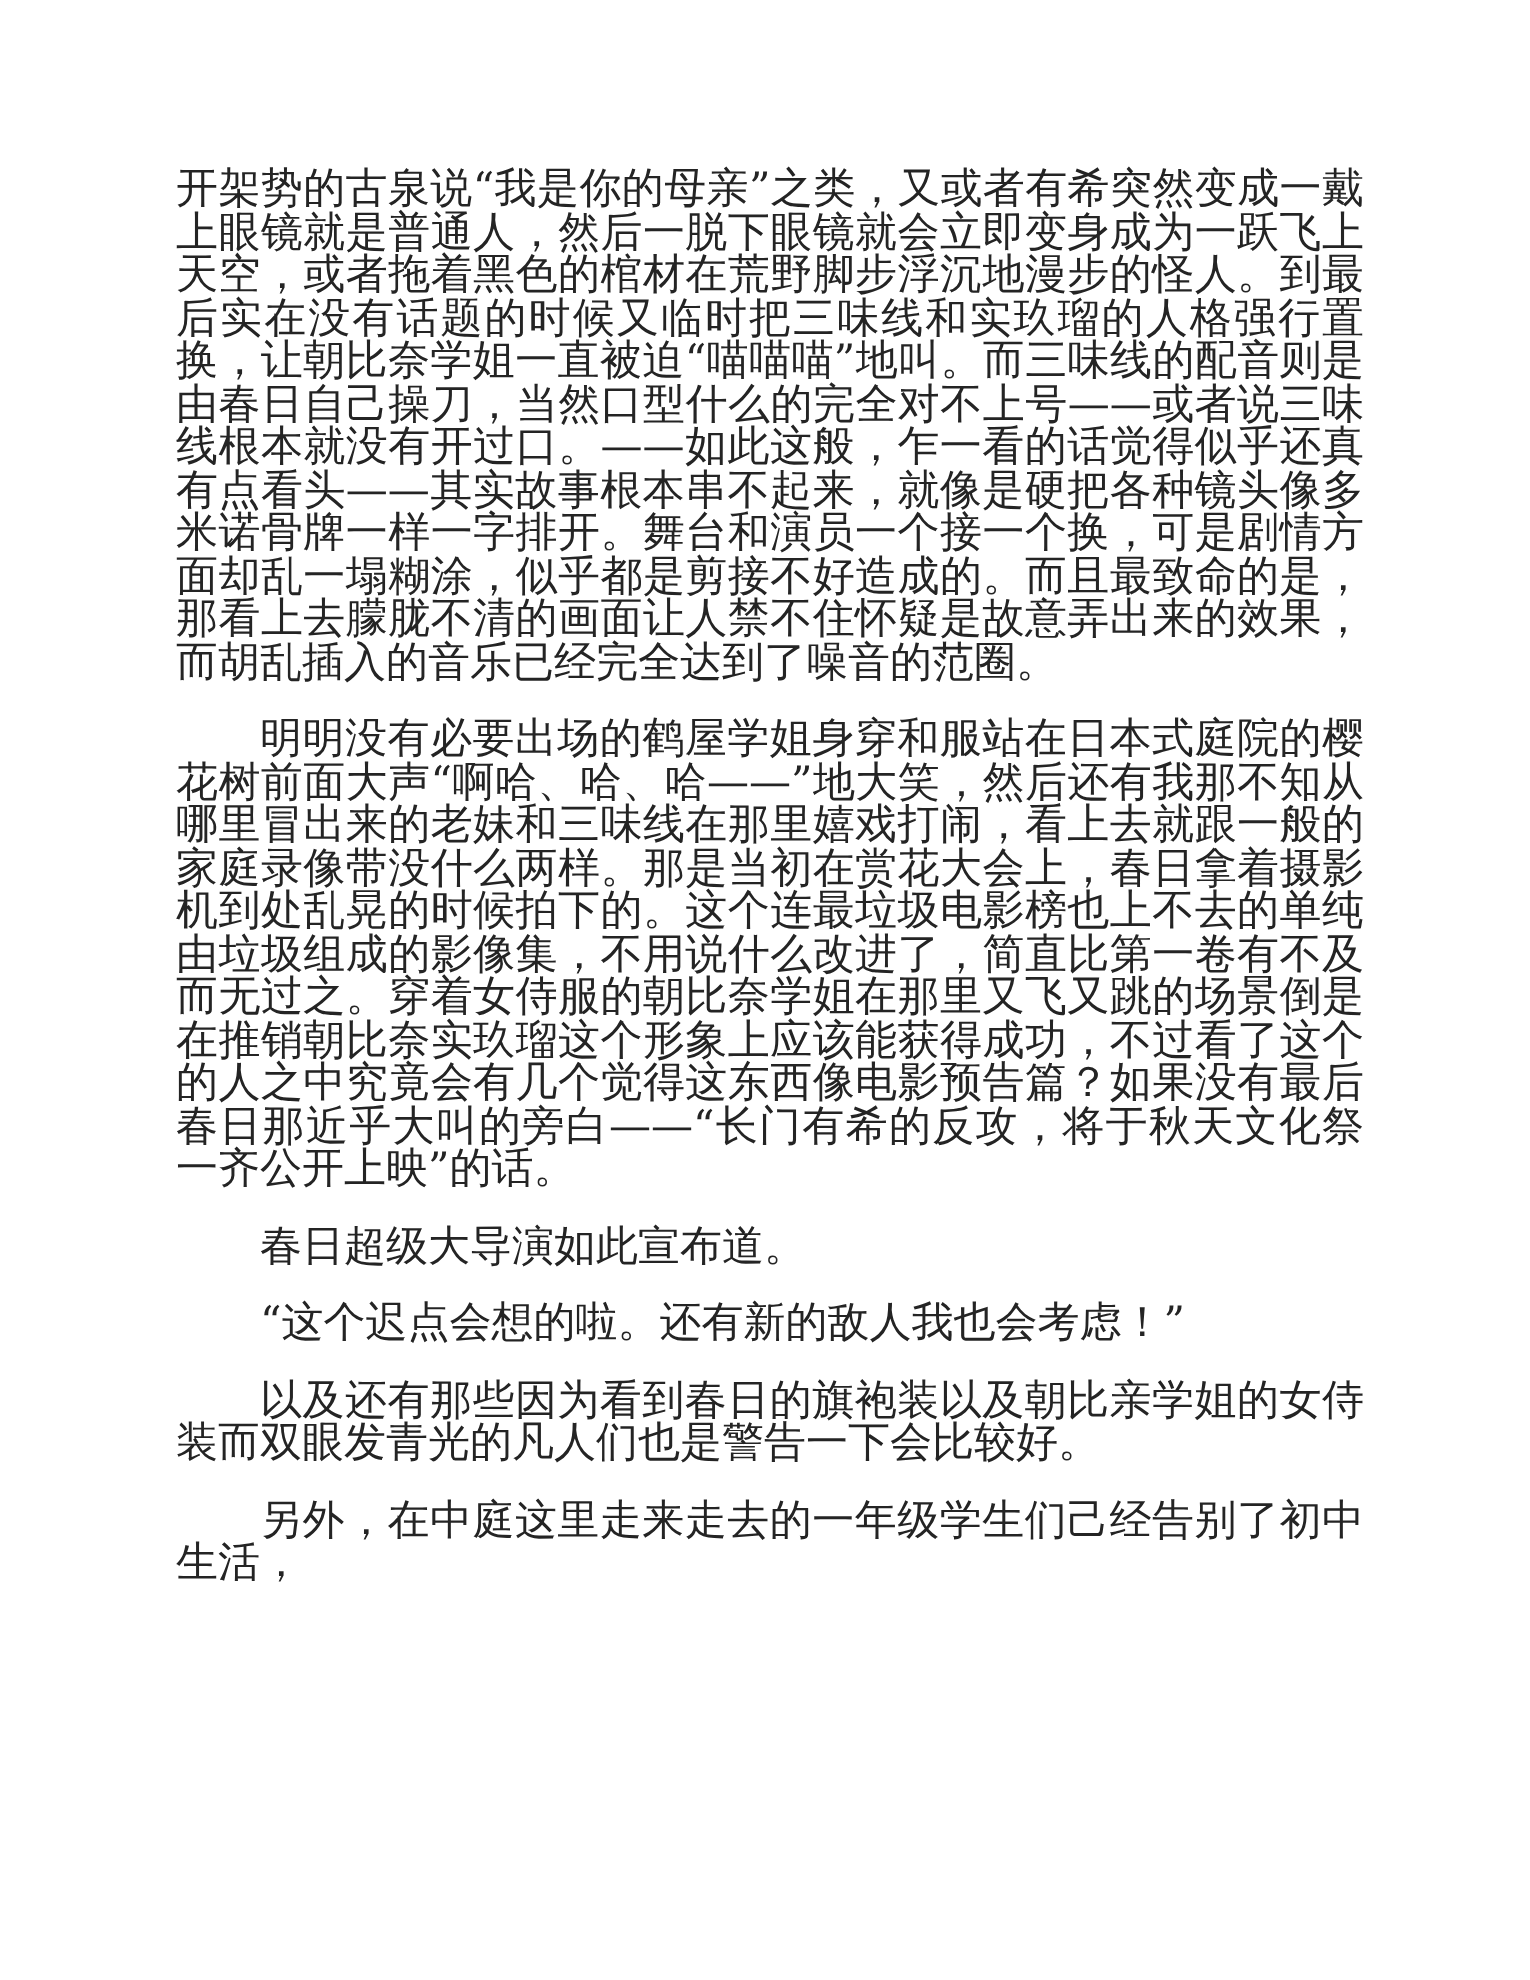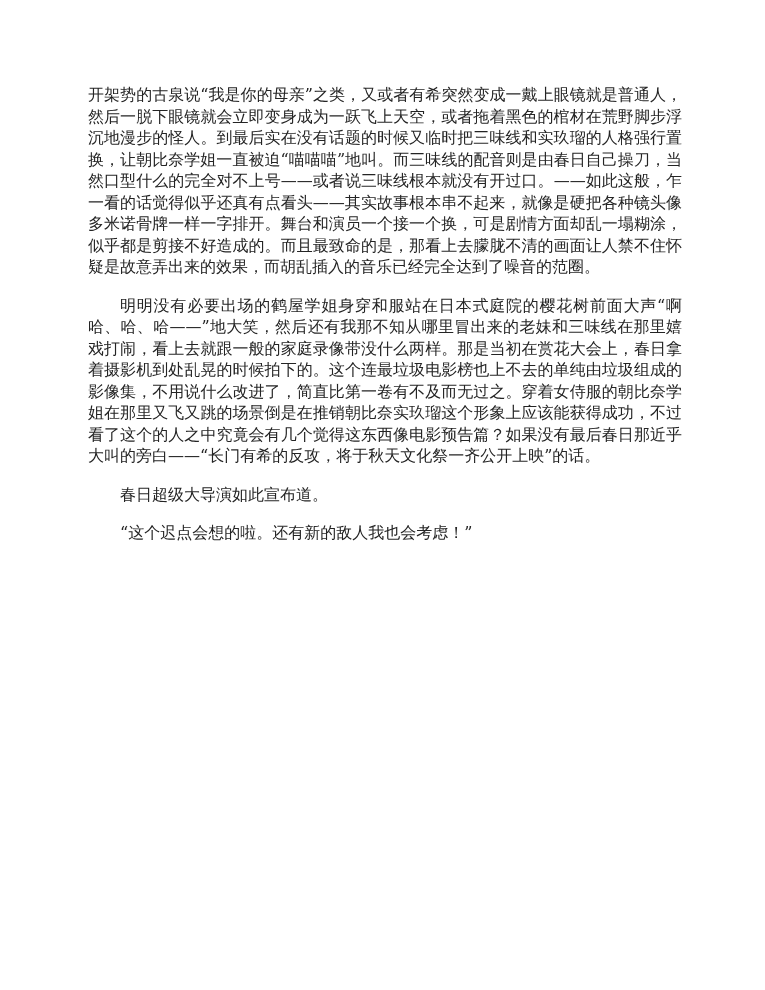--- a/index.html
+++ b/index.html
@@ -18,21 +18,21 @@
     height: 990px;
     background: #ffffff;
     font-family: "DejaVu Serif", "Liberation Serif", serif;
   }
   .text-block {
     position: absolute;
     left: 88px;
     top: 84px;
     width: 594px;
     color: #242424;
-    font-size: 16px;
+    font-size: 21px;
     line-height: 21.5px;
     text-align: justify;
     text-justify: inter-ideograph;
     word-break: break-all;
   }
   .text-block p {
     margin: 0 0 17px 0;
     padding: 0;
     text-indent: 2em;
   }
@@ -46,15 +46,17 @@
 </head>
 <body style="background: rgb(255, 255, 255);">
 
 <div class="page">
   <div class="text-block" style="color: rgb(36, 36, 36);">
     <div>
         <p class="no-indent">开架势的古泉说“我是你的母亲”之类，又或者有希突然变成一戴上眼镜就是普通人，然后一脱下眼镜就会立即变身成为一跃飞上天空，或者拖着黑色的棺材在荒野脚步浮沉地漫步的怪人。到最后实在没有话题的时候又临时把三味线和实玖瑠的人格强行置换，让朝比奈学姐一直被迫“喵喵喵”地叫。而三味线的配音则是由春日自己操刀，当然口型什么的完全对不上号——或者说三味线根本就没有开过口。——如此这般，乍一看的话觉得似乎还真有点看头——其实故事根本串不起来，就像是硬把各种镜头像多米诺骨牌一样一字排开。舞台和演员一个接一个换，可是剧情方面却乱一塌糊涂，似乎都是剪接不好造成的。而且最致命的是，那看上去朦胧不清的画面让人禁不住怀疑是故意弄出来的效果，而胡乱插入的音乐已经完全达到了噪音的范圈。</p>
         <p>明明没有必要出场的鹤屋学姐身穿和服站在日本式庭院的樱花树前面大声“啊哈、哈、哈——”地大笑，然后还有我那不知从哪里冒出来的老妹和三味线在那里嬉戏打闹，看上去就跟一般的家庭录像带没什么两样。那是当初在赏花大会上，春日拿着摄影机到处乱晃的时候拍下的。这个连最垃圾电影榜也上不去的单纯由垃圾组成的影像集，不用说什么改进了，简直比第一卷有不及而无过之。穿着女侍服的朝比奈学姐在那里又飞又跳的场景倒是在推销朝比奈实玖瑠这个形象上应该能获得成功，不过看了这个的人之中究竟会有几个觉得这东西像电影预告篇？如果没有最后春日那近乎大叫的旁白——“长门有希的反攻，将于秋天文化祭一齐公开上映”的话。</p>
         <p>春日超级大导演如此宣布道。</p>
         <p>“这个迟点会想的啦。还有新的敌人我也会考虑！”</p>
+        <p>以及还有那些因为看到春日的旗袍装以及朝比亲学姐的女侍装而双眼发青光的凡人们也是警告一下会比较好。</p>
+        <p>另外，在中庭这里走来走去的一年级学生们己经告别了初中生活，</p>
       </div>
   </div>
 </div>
 
 </body></html>

